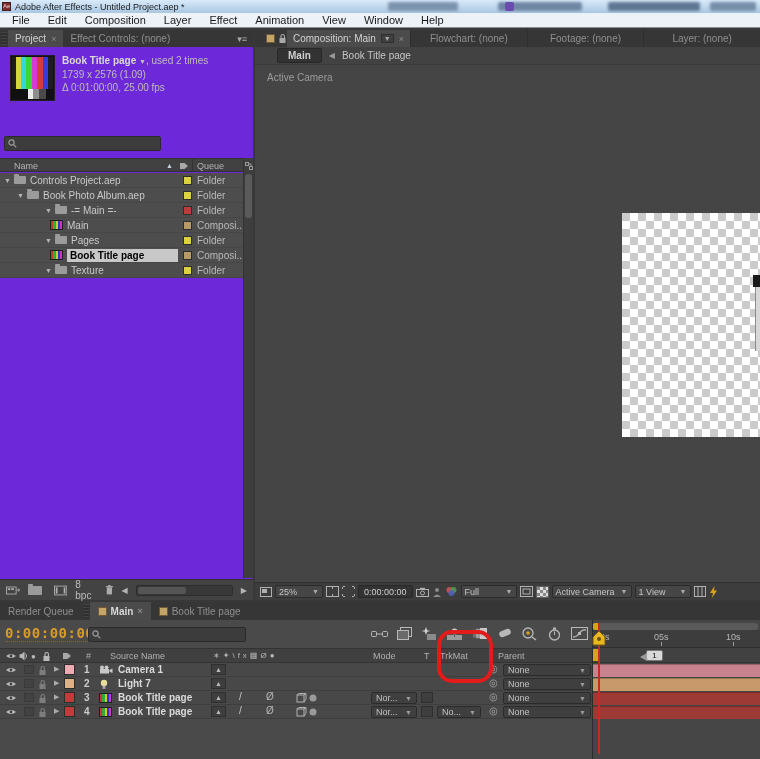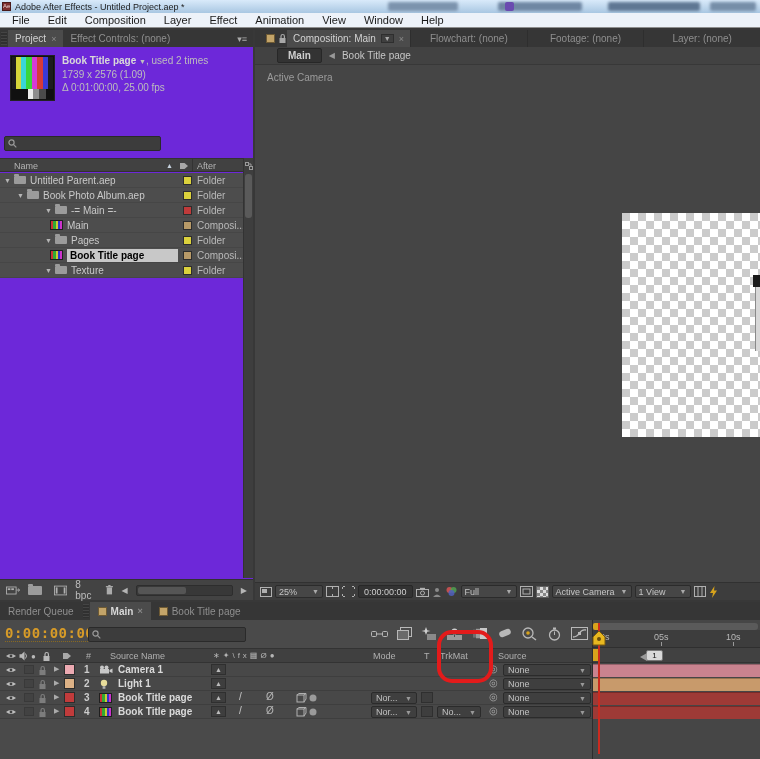--- a/index.html
+++ b/index.html
@@ -233,29 +233,29 @@
       <input type="text" style="">
     </div>
 
     <div class="pp-colhead">
       <span class="cn">Name</span>
       <span class="sort">▲</span>
       <svg class="tagi" width="10" height="10" viewBox="0 0 10 10">
         <path d="M1 2 h4.5 L9 5 5.5 8 H1 Z" fill="#a8a8a8"></path>
       </svg>
       <span class="cdiv"></span>
-      <span class="ct">After</span>
+      <span class="ct">Queue</span>
     </div>
 
     <div class="pp-rows">
       <div class="p-row ind0">
         <div class="row-main">
           <span class="caret">▼</span>
           <span class="folder-icon"></span>
-          <span class="p-name">Untitled Parent.aep</span>
+          <span class="p-name">Controls Project.aep</span>
         </div>
         <span class="chip" style="background-color: rgb(220, 210, 60);"></span>
         <span class="p-type">Folder</span>
       </div>
       <div class="p-row ind1">
         <div class="row-main">
           <span class="caret">▼</span>
           <span class="folder-icon"></span>
           <span class="p-name">Book Photo Album.aep</span>
         </div>
@@ -551,21 +551,21 @@
         <svg width="10" height="10" viewBox="0 0 10 10">
             <path d="M1 2 h4.5 L9 5 5.5 8 H1 Z" fill="#a8a8a8"></path>
           </svg>
       </span>
       <span class="th-abs" style="left:86px">#</span>
       <span class="th-abs" style="left:110px">Source Name</span>
       <span class="th-abs" style="left:213px;color:#b5b5b5;font-size:8px;letter-spacing:3px">∗✦\fx▦Ø●</span>
       <span class="th-abs" style="left:373px">Mode</span>
       <span class="th-abs" style="left:424px">T</span>
       <span class="th-abs" style="left:440px">TrkMat</span>
-      <span class="th-abs" style="left:498px">Source</span>
+      <span class="th-abs" style="left:498px">Parent</span>
     </div>
 
     <div class="tl-rows">
 
       <div class="l-row">
         <span class="cell eye-cell">
           <svg width="12" height="8" viewBox="0 0 12 8">
               <path d="M1 4 Q6 0 11 4 Q6 8 1 4 Z" fill="#c0c0c0"></path>
               <circle cx="6" cy="4" r="1.4" fill="#404040"></circle>
             </svg>
@@ -613,21 +613,21 @@
         </span>
         <span class="cell expander">▶</span>
         <span class="cell swatch" style="background-color: rgb(221, 178, 134);"></span>
         <span class="cell lnum">2</span>
         <span class="cell licon">
           <svg width="10" height="11" viewBox="0 0 10 11">
               <circle cx="5" cy="4" r="3.2" fill="#e8dc9a"></circle>
               <rect x="3.6" y="7.2" width="2.8" height="2.6" fill="#b0b0b0"></rect>
             </svg>
         </span>
-        <span class="cell lname">Light 1</span>
+        <span class="cell lname">Light 7</span>
         <span class="cell sw-box">▲</span>
         <span class="cell pick">◎</span>
         <span class="cell parent-dd dd12">
           <span>None</span>
             <span class="arr">▼</span>
         </span>
       </div>
 
       <div class="l-row">
         <span class="cell eye-cell">

